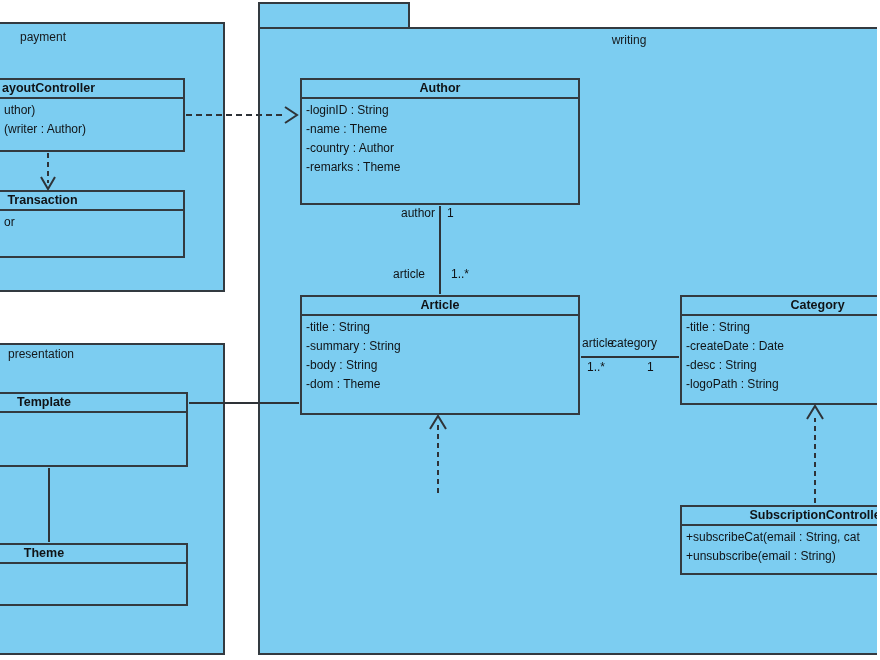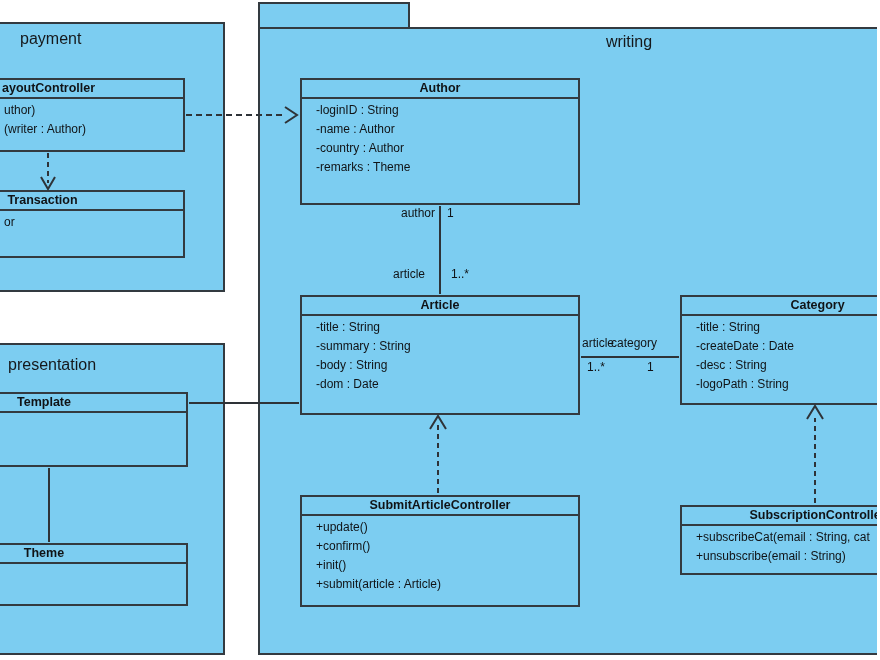--- a/index.html
+++ b/index.html
@@ -1,42 +1,42 @@
 <!DOCTYPE html>
 <html><head>
 <meta charset="utf-8">
 <style>
   html,body{margin:0;padding:0;}
   body{font-family:"Liberation Sans", sans-serif;}
   .stage{position:relative;width:880px;height:660px;background:#ffffff;overflow:hidden;}
   .canvas{position:absolute;left:0;top:0;width:877px;height:660px;overflow:hidden;background:#ffffff;}
   .pkg{position:absolute;background:#7CCDF1;border:2px solid #333A40;box-sizing:border-box;}
   .pkg-tab{position:absolute;background:#7CCDF1;border:2px solid #333A40;box-sizing:border-box;}
-  .pkg-label{position:absolute;font-size:16px;color:#15181B;white-space:nowrap;}
+  .pkg-label{position:absolute;font-size:12px;color:#15181B;white-space:nowrap;}
   .pkg-label.centered{text-align:center;}
   .cls{position:absolute;background:#7CCDF1;border:2px solid #333A40;box-sizing:border-box;}
   .cls-title{height:17px;line-height:17px;border-bottom:2px solid #333A40;font-weight:bold;font-size:12.5px;text-align:center;color:#101316;white-space:nowrap;overflow:visible;}
   .cls-title.cut-left{text-align:left;padding-left:100px;}
   .cls-body{padding-top:2px;}
-  .member{font-size:12px;line-height:19px;padding-left:14px;color:#101316;white-space:nowrap;}
+  .member{font-size:12px;line-height:19px;padding-left:4px;color:#101316;white-space:nowrap;}
   .member.cut-left{padding-left:102px;}
   .conn-label{position:absolute;font-size:12px;color:#101316;white-space:nowrap;}
   svg{position:absolute;left:0;top:0;pointer-events:none;}
 </style>
 </head>
 <body>
 
 <div class="stage">
   <div class="canvas">
 
     <div class="pkg" style="left:-40px;top:22px;width:265px;height:270px;"></div>
     <div class="pkg-label" style="left:20px;top:30px;">payment</div>
 
     <div class="pkg" style="left:-40px;top:343px;width:265px;height:312px;"></div>
-    <div class="pkg-label" style="left:8px;top:356px;text-align:right;">presentation</div>
+    <div class="pkg-label" style="left:8px;top:347px;text-align:right;">presentation</div>
 
     <div class="pkg-tab" style="left:258px;top:2px;width:152px;height:27px;"></div>
     <div class="pkg" style="left:258px;top:27px;width:742px;height:628px;"></div>
     <div class="pkg-label centered" style="left:258px;top:33px;width:742px;">writing</div>
 
     <div class="cls" style="left:-100px;top:78px;width:285px;height:74px;">
       <div class="cls-title cut-left">ayoutController</div>
       <div class="cls-body">
         <div class="member cut-left">uthor)</div>
         <div class="member cut-left">(writer : Author)</div>
@@ -47,55 +47,46 @@
       <div class="cls-title">Transaction</div>
       <div class="cls-body">
         <div class="member cut-left">or</div>
       </div>
     </div>
 
     <div class="cls" style="left:300px;top:78px;width:280px;height:127px;">
       <div class="cls-title">Author</div>
       <div class="cls-body">
         <div class="member">-loginID : String</div>
-        <div class="member">-name : Author</div>
+        <div class="member">-name : Theme</div>
         <div class="member">-country : Author</div>
         <div class="member">-remarks : Theme</div>
       </div>
     </div>
 
     <div class="cls" style="left:300px;top:295px;width:280px;height:120px;">
       <div class="cls-title">Article</div>
       <div class="cls-body">
         <div class="member">-title : String</div>
         <div class="member">-summary : String</div>
         <div class="member">-body : String</div>
-        <div class="member">-dom : Date</div>
+        <div class="member">-dom : Theme</div>
       </div>
     </div>
 
     <div class="cls" style="left:680px;top:295px;width:275px;height:110px;">
       <div class="cls-title">Category</div>
       <div class="cls-body">
         <div class="member">-title : String</div>
         <div class="member">-createDate : Date</div>
         <div class="member">-desc : String</div>
         <div class="member">-logoPath : String</div>
       </div>
     </div>
 
-    <div class="cls" style="left:300px;top:495px;width:280px;height:112px;">
-      <div class="cls-title">SubmitArticleController</div>
-      <div class="cls-body">
-        <div class="member">+update()</div>
-        <div class="member">+confirm()</div>
-        <div class="member">+init()</div>
-        <div class="member">+submit(article : Article)</div>
-      </div>
-    </div>
 
     <div class="cls" style="left:680px;top:505px;width:275px;height:70px;">
       <div class="cls-title">SubscriptionController</div>
       <div class="cls-body">
         <div class="member">+subscribeCat(email : String, cat</div>
         <div class="member">+unsubscribe(email : String)</div>
       </div>
     </div>
 
     <div class="cls" style="left:-100px;top:392px;width:288px;height:75px;">

